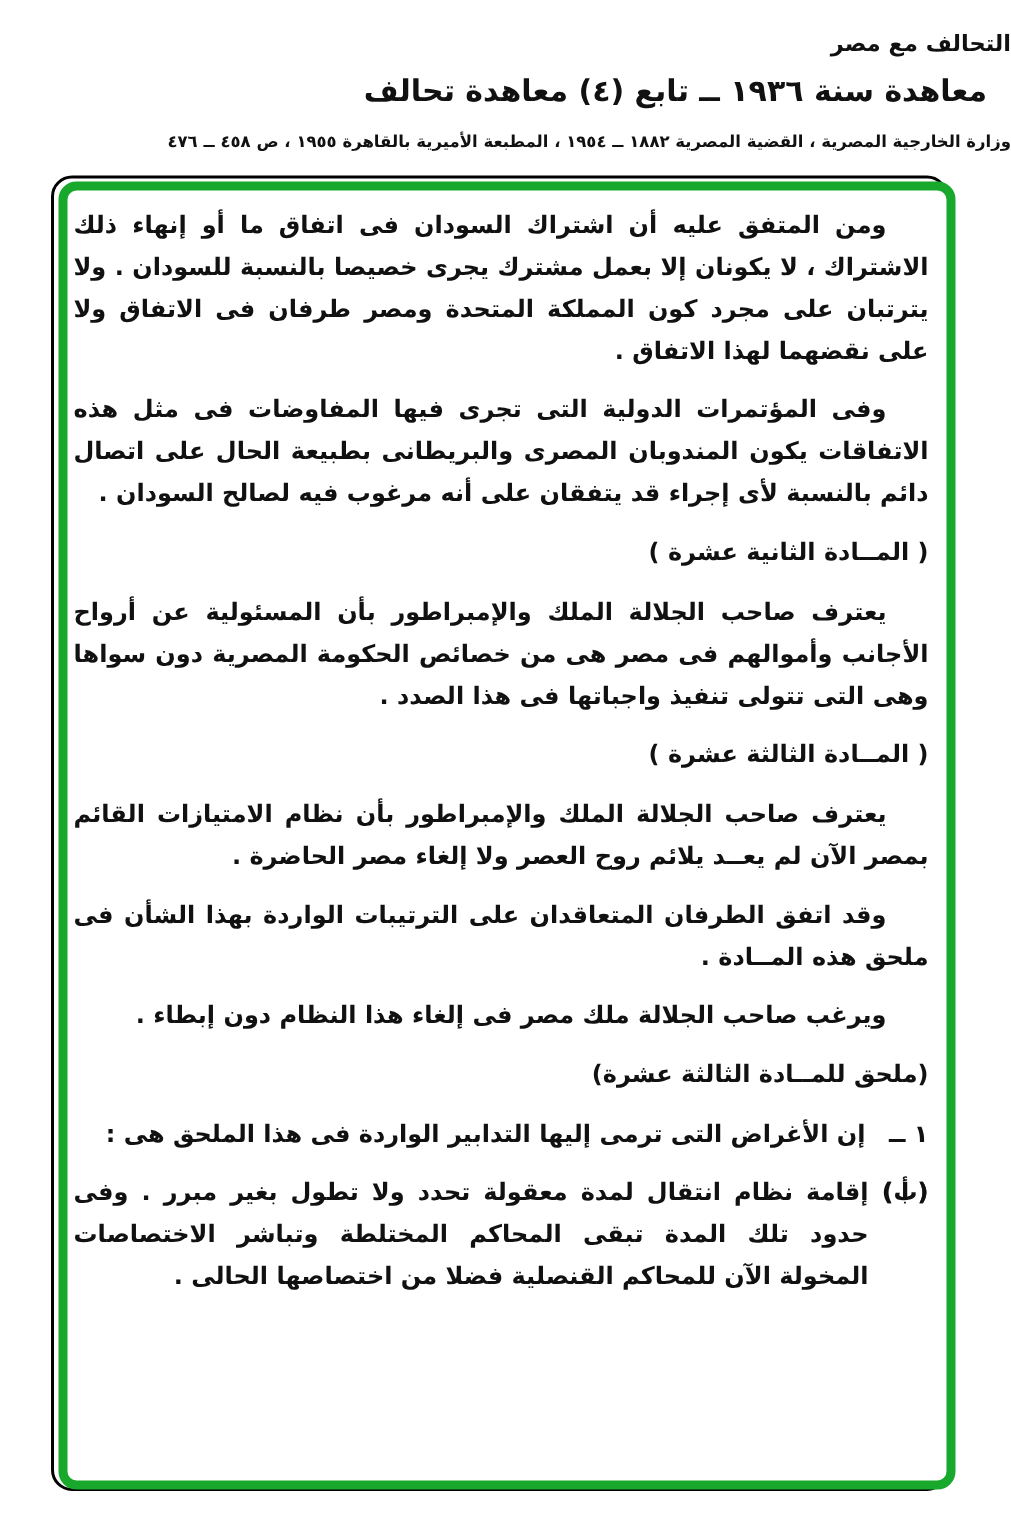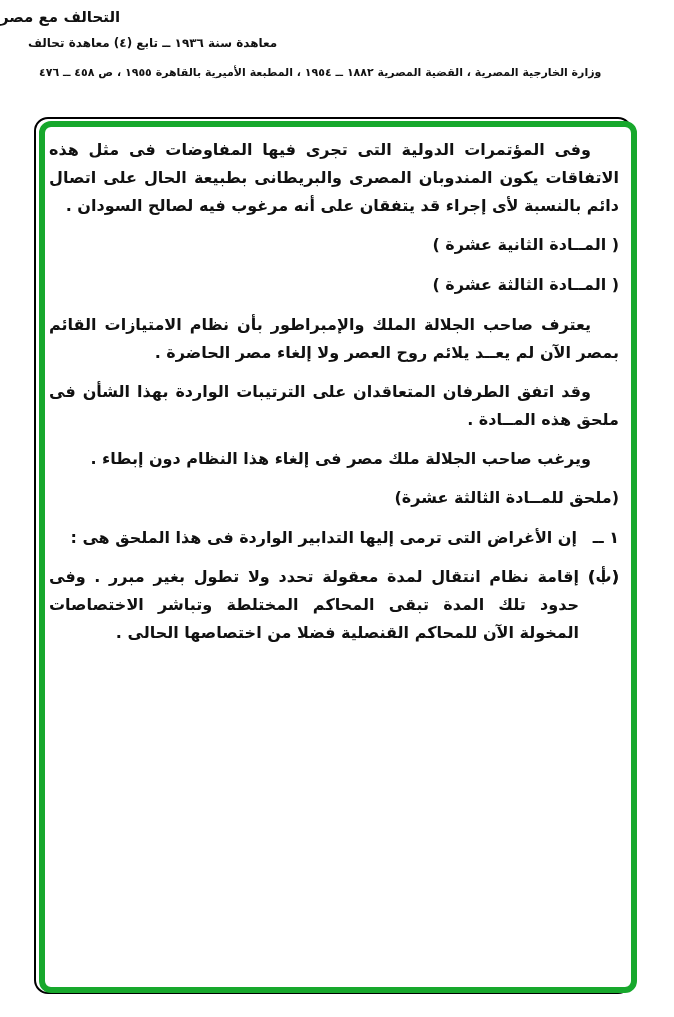--- a/index.html
+++ b/index.html
@@ -6,34 +6,34 @@
   body {
     width: 674px; height: 1017px;
     background: #ffffff;
     font-family: "DejaVu Sans", sans-serif;
     color: #111111;
     position: relative;
     overflow: hidden;
   }
   .header {
     position: absolute;
-    top: 8px; left: 0; right: 0;
-    text-align: left;
+    top: 20px; left: 0; right: 0;
+    text-align: right;
     direction: rtl;
   }
   .doc-title {
     font-size: 15px;
     font-weight: bold;
     margin: 0 0 10px 0;
     letter-spacing: 0.5px;
   }
   .doc-subtitle {
-    font-size: 12px;
+    font-size: 20px;
     font-weight: bold;
-    margin: 0 4px 16px 0;
+    margin: 0 16px 16px 0;
     padding-left: 28px;
   }
   .doc-source {
     font-size: 11px;
     font-weight: bold;
     margin: 0;
     white-space: nowrap;
     padding-left: 39px;
   }
   
@@ -91,23 +91,25 @@
 <div class="header">
   <div class="doc-title">التحالف مع مصر</div>
   <div class="doc-subtitle">معاهدة سنة ١٩٣٦ ــ تابع (٤) معاهدة تحالف</div>
   <div class="doc-source">وزارة الخارجية المصرية ، القضية المصرية ١٨٨٢ ــ ١٩٥٤ ، المطبعة الأميرية بالقاهرة ١٩٥٥ ، ص ٤٥٨ ــ ٤٧٦</div>
 </div>
 
 <div class="frame-black"></div>
 <div class="frame-green"></div>
 
 <div class="content">
+  <p>ومن المتفق عليه أن اشتراك السودان فى اتفاق ما أو إنهاء ذلك الاشتراك ، لا يكونان إلا بعمل مشترك يجرى خصيصا بالنسبة للسودان . ولا يترتبان على مجرد كون المملكة المتحدة ومصر طرفان فى الاتفاق ولا على نقضهما لهذا الاتفاق .</p>
   <p>وفى المؤتمرات الدولية التى تجرى فيها المفاوضات فى مثل هذه الاتفاقات يكون المندوبان المصرى والبريطانى بطبيعة الحال على اتصال دائم بالنسبة لأى إجراء قد يتفقان على أنه مرغوب فيه لصالح السودان .</p>
 
   <div class="section-heading">( المــادة الثانية عشرة )</div>
+  <p>يعترف صاحب الجلالة الملك والإمبراطور بأن المسئولية عن أرواح الأجانب وأموالهم فى مصر هى من خصائص الحكومة المصرية دون سواها وهى التى تتولى تنفيذ واجباتها فى هذا الصدد .</p>
 
   <div class="section-heading">( المــادة الثالثة عشرة )</div>
   <p>يعترف صاحب الجلالة الملك والإمبراطور بأن نظام الامتيازات القائم بمصر الآن لم يعــد يلائم روح العصر ولا إلغاء مصر الحاضرة .</p>
   <p>وقد اتفق الطرفان المتعاقدان على الترتيبات الواردة بهذا الشأن فى ملحق هذه المــادة .</p>
   <p>ويرغب صاحب الجلالة ملك مصر فى إلغاء هذا النظام دون إبطاء .</p>
 
   <div class="section-heading">(ملحق للمــادة الثالثة عشرة)</div>
 
   <div class="li num">
     <span class="marker">١ ــ</span>

